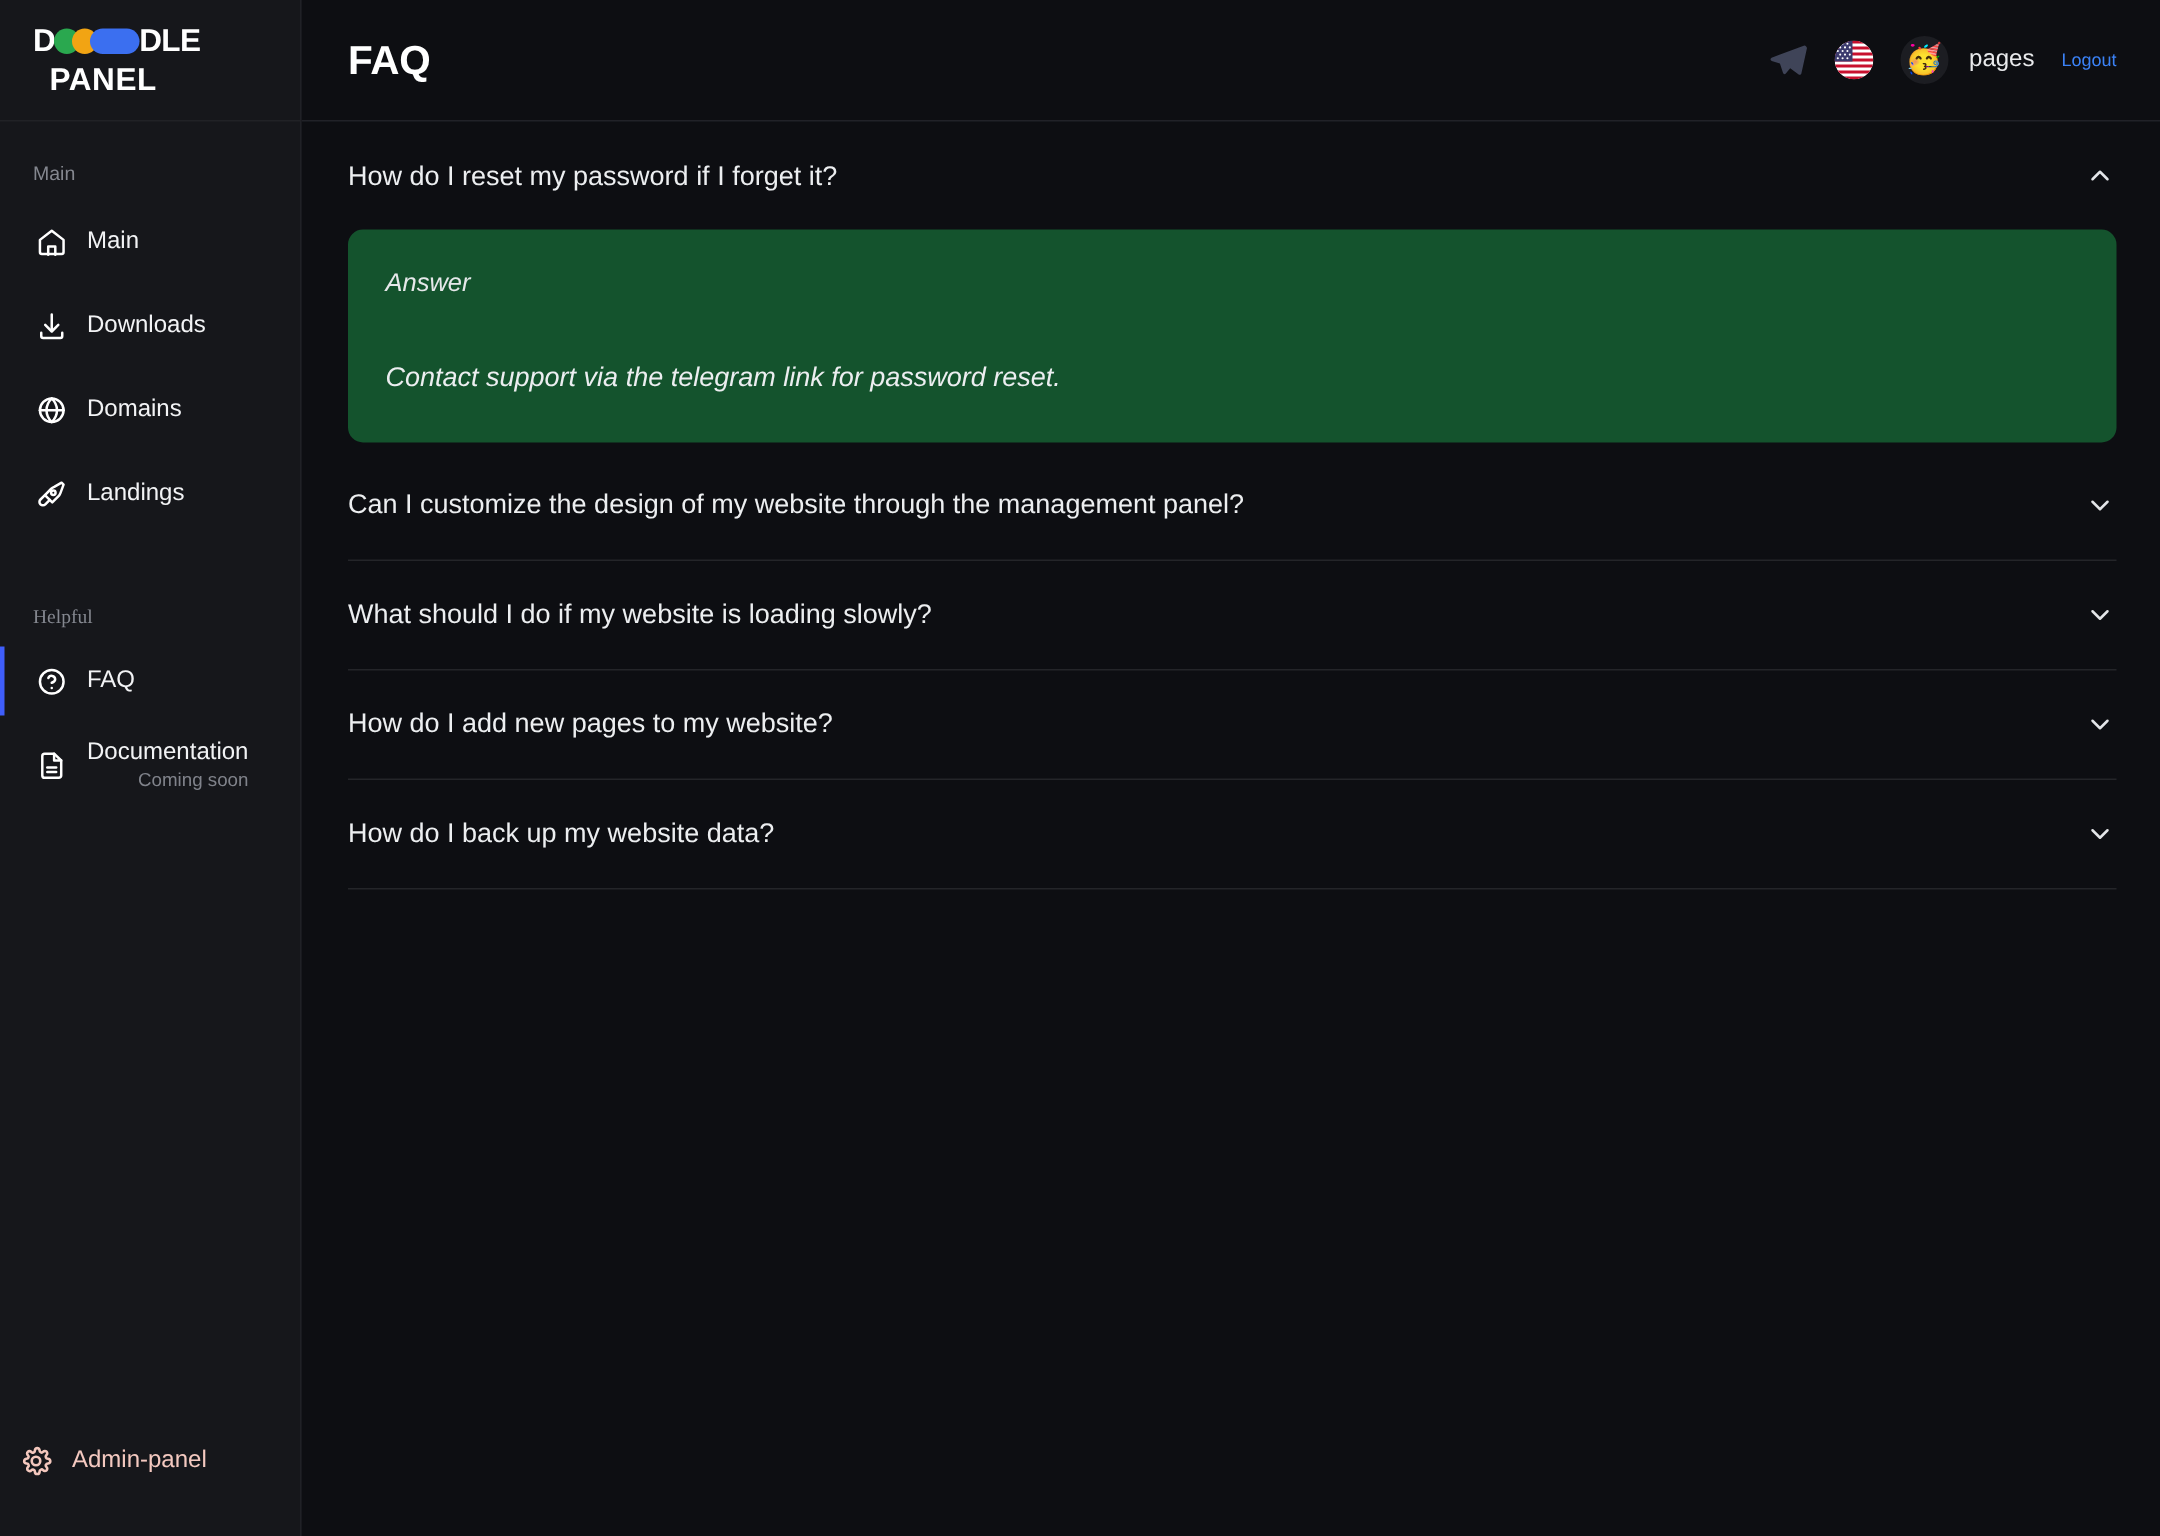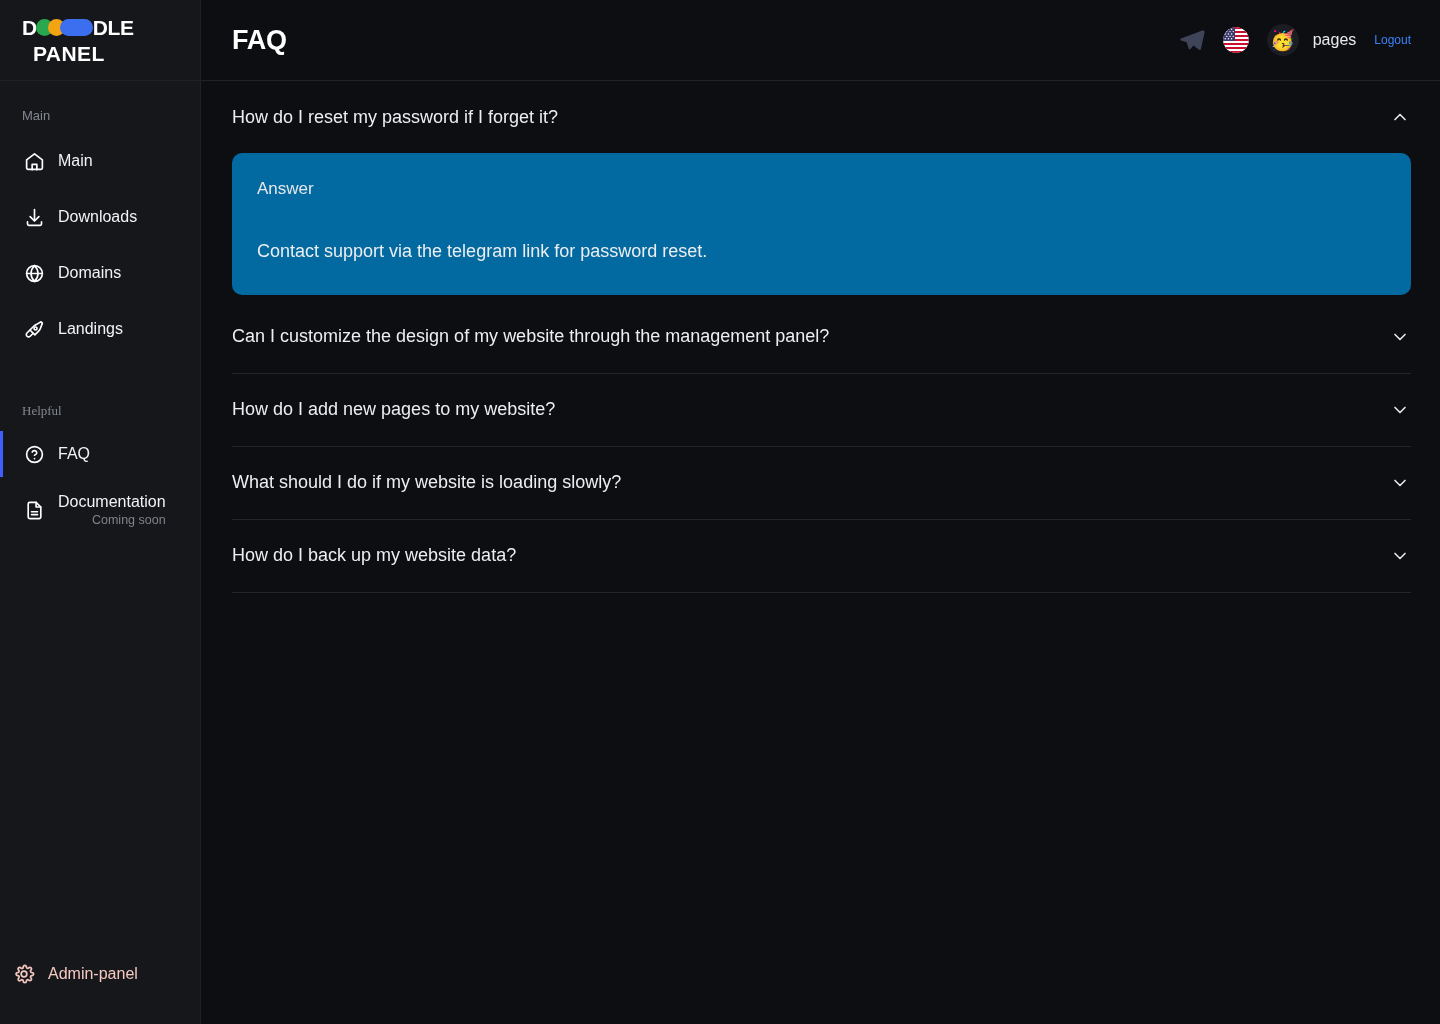--- a/index.html
+++ b/index.html
@@ -272,24 +272,25 @@
     width: 22px;
     height: 22px;
     flex: 0 0 22px;
     color: #e3e5e8;
     display: flex;
     align-items: center;
     justify-content: center;
   }
 
   .faq-answer {
-    background: #0369a1;
+    background: #14532d;
     border-radius: 10px;
     padding: 26px 25px 30px 25px;
     margin-bottom: 6px;
+    font-style: italic;
   }
 
   .answer-label {
     font-size: 17px;
     color: #e6e8ea;
     margin-bottom: 40px;
     line-height: 1.2;
   }
 
   .answer-body {
@@ -502,33 +503,33 @@
               <svg width="20" height="20" viewBox="0 0 24 24" fill="none" stroke="currentColor" stroke-width="2" stroke-linecap="round" stroke-linejoin="round">
                 <path d="M6 9l6 6 6-6"></path>
               </svg>
             </span>
           </div>
           <div class="faq-divider"></div>
         </div>
 
         <div class="faq-item">
           <div class="faq-q">
-            <span class="faq-q-text">How do I add new pages to my website?</span>
+            <span class="faq-q-text">What should I do if my website is loading slowly?</span>
             <span class="chev">
               <svg width="20" height="20" viewBox="0 0 24 24" fill="none" stroke="currentColor" stroke-width="2" stroke-linecap="round" stroke-linejoin="round">
                 <path d="M6 9l6 6 6-6"></path>
               </svg>
             </span>
           </div>
           <div class="faq-divider"></div>
         </div>
 
         <div class="faq-item">
           <div class="faq-q">
-            <span class="faq-q-text">What should I do if my website is loading slowly?</span>
+            <span class="faq-q-text">How do I add new pages to my website?</span>
             <span class="chev">
               <svg width="20" height="20" viewBox="0 0 24 24" fill="none" stroke="currentColor" stroke-width="2" stroke-linecap="round" stroke-linejoin="round">
                 <path d="M6 9l6 6 6-6"></path>
               </svg>
             </span>
           </div>
           <div class="faq-divider"></div>
         </div>
 
         <div class="faq-item">

